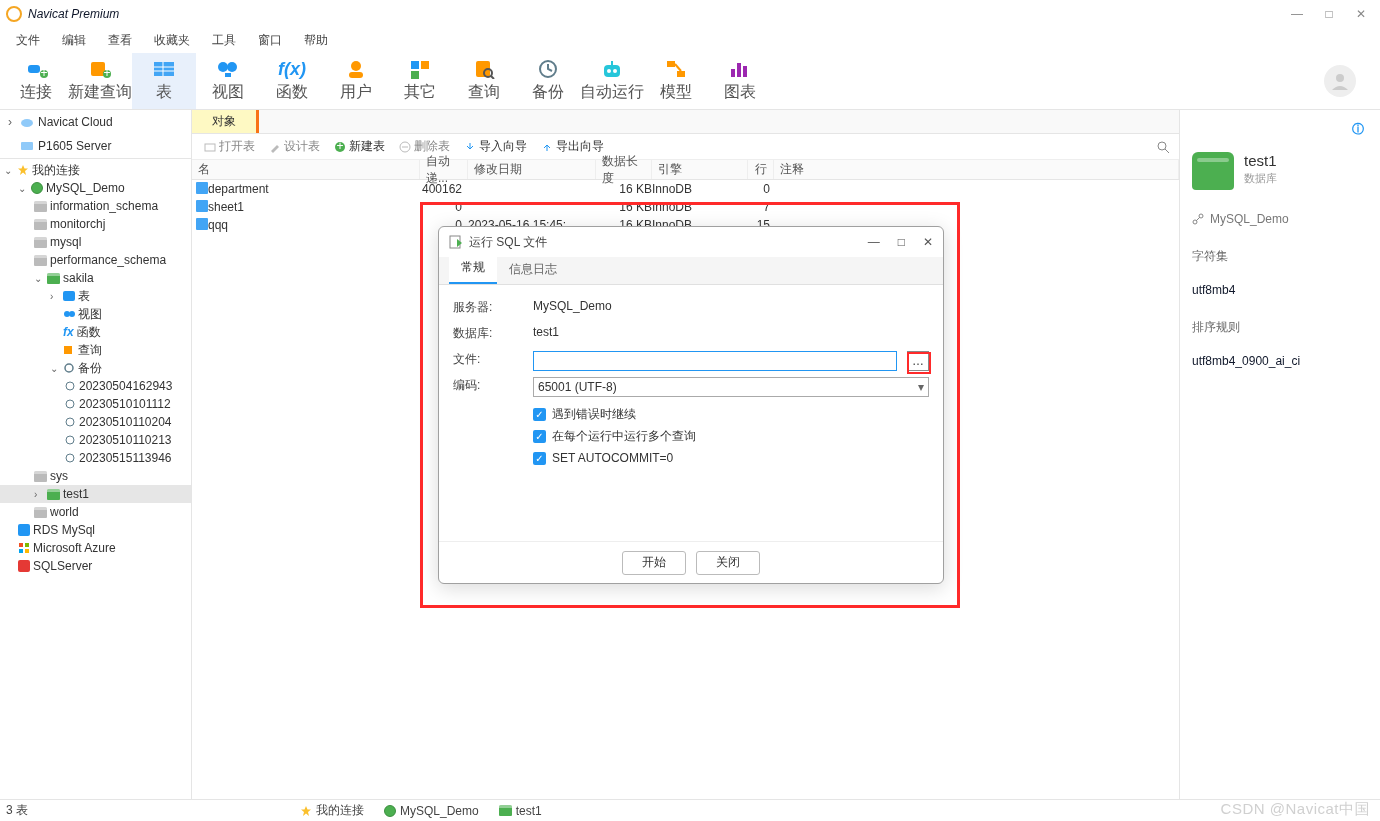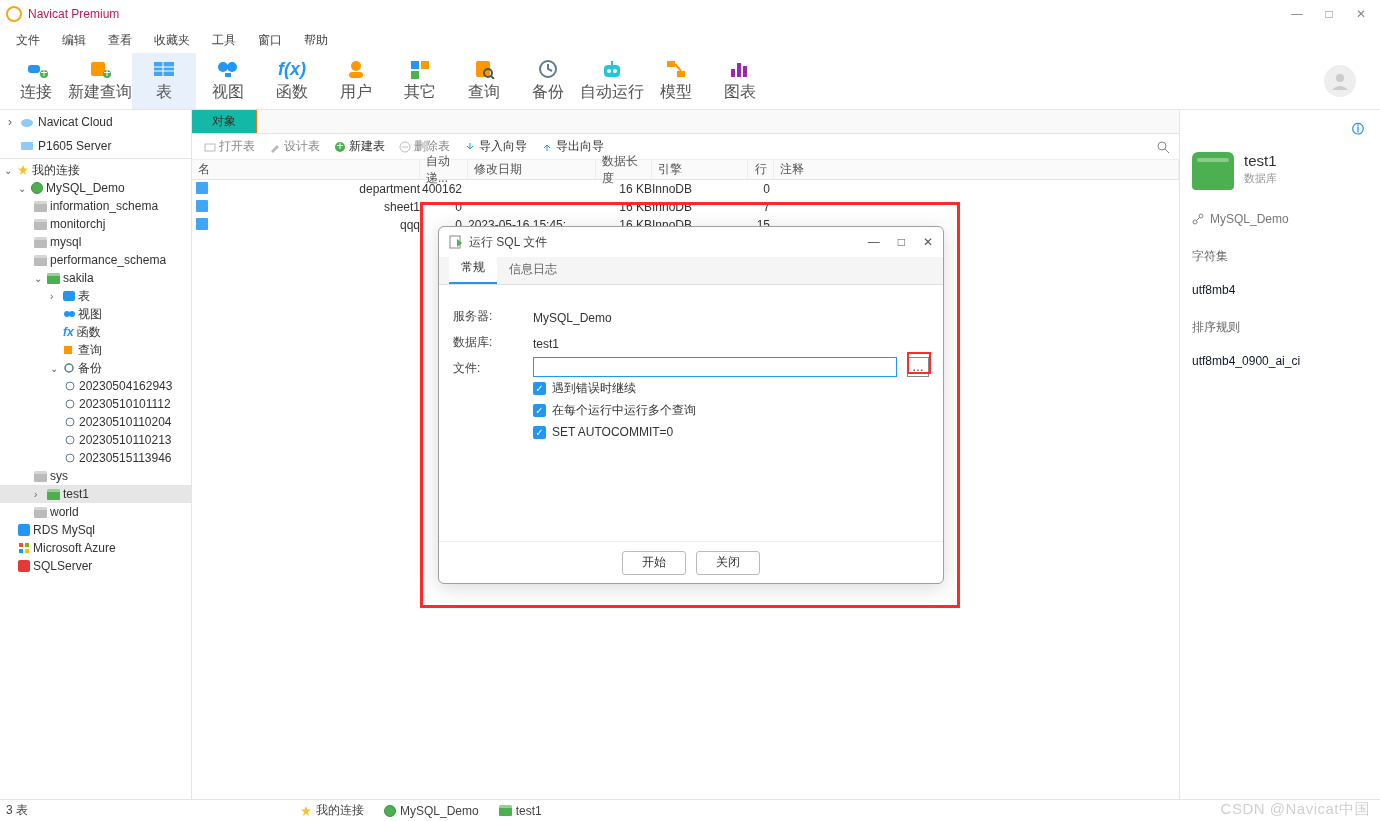--- a/index.html
+++ b/index.html
@@ -1,21 +1,21 @@
 <!DOCTYPE html>
 <html><head>
 <meta charset="utf-8">
 <style>
 * { box-sizing: border-box; margin: 0; padding: 0; font-family: "Microsoft YaHei", Arial, sans-serif; font-size: 12px; }
 body { background: #fff; width: 1380px; height: 821px; overflow: hidden; position: relative; color: #333; }
 
 
 .titlebar { height: 28px; display: flex; align-items: center; padding: 0 6px; }
 .titlebar .logo { width: 16px; height: 16px; border: 2px solid #f5a623; border-radius: 50%; margin-right: 6px; }
-.titlebar .title { flex: 1; color: #be185d; }
+.titlebar .title { flex: 1; color: #0f172a; font-style: italic; }
 .titlebar .win-btns { display: flex; gap: 18px; color: #888; padding-right: 6px;}
 .titlebar .win-btns span { width: 14px; text-align: center; cursor: default; }
 
 
 .menubar { height: 24px; display: flex; align-items: center; padding: 0 6px; gap: 2px; }
 .menubar .menu-item { padding: 2px 10px; color: #444; }
 
 
 .toolbar { height: 58px; display: flex; align-items: center; padding: 0 4px; background: #fff; border-bottom: 1px solid #e5e5e5;}
 .tool-btn { width: 64px; height: 56px; display: flex; flex-direction: column; align-items: center; justify-content: center; gap: 2px; }
@@ -40,31 +40,31 @@
 .chev-s { width:10px; color:#666; font-size:10px;}
 .db-icon { width:13px; height:11px; background:#bbb; border-radius:2px 2px 1px 1px; position:relative;}
 .db-icon.green { background:#4caf50; }
 .db-icon::before { content:''; position:absolute; top:0; left:0; right:0; height:3px; background:rgba(255,255,255,0.4); border-radius:2px 2px 0 0;}
 .conn-icon { width:12px;height:12px; border-radius:50%; background: conic-gradient(#4caf50 0deg, #4caf50 360deg); border:1px solid #388e3c;}
 .small-blue { width:12px;height:10px;background:#2196f3;border-radius:2px;}
 
 
 .center-panel { flex: 1; display: flex; flex-direction: column; border-right: 1px solid #e5e5e5; position: relative;}
 .obj-tab-bar { height: 24px; border-bottom: 1px solid #e5e5e5; display:flex; align-items:stretch; background:#f9f9f9;}
-.obj-tab { padding: 0 20px; display:flex; align-items:center; border-right:1px solid #f97316; background:#14b8a6;}
+.obj-tab { padding: 0 20px; display:flex; align-items:center; border-right:3px solid #f97316; background:#fef9c3;}
 .sub-toolbar { height: 26px; display:flex; align-items:center; padding:0 6px; gap:2px; color:#888; border-bottom:1px solid #eee;}
 .sub-toolbar .stb { display:flex; align-items:center; gap:3px; padding:0 6px;}
 .sub-toolbar .search { margin-left:auto; width:20px; height:20px; display:flex;align-items:center;justify-content:center;}
 .table-header { height:20px; display:flex; border-bottom:1px solid #e5e5e5; background:#fafafa;}
 .th-cell { border-right:1px solid #eee; padding:2px 6px; color:#555; display:flex; align-items:center;}
 .th-name{width:228px;} .th-auto{width:48px;} .th-date{width:128px;} .th-size{width:56px; justify-content:flex-end;} .th-eng{width:96px;} .th-rows{width:26px;justify-content:flex-end;} .th-rem{flex:1;}
 .table-rows {}
 .tr-row { height:18px; display:flex; align-items:center;}
 .tr-icon { width:16px; padding-left:4px;}
-.tr-name{width:212px;text-align:right;} .tr-auto{width:48px;text-align:right;padding-right:6px;} .tr-date{width:128px;} .tr-size{width:56px;text-align:right;} .tr-eng{width:96px;} .tr-rows{width:26px;text-align:right;padding-right:4px;}
+.tr-name{width:212px;} .tr-auto{width:48px;text-align:right;padding-right:6px;} .tr-date{width:128px;} .tr-size{width:56px;text-align:right;} .tr-eng{width:96px;} .tr-rows{width:26px;text-align:right;padding-right:4px;}
 .blue-sheet{width:12px;height:12px;background:#42a5f5;border-radius:1px;display:inline-block;}
 
 
 .right-panel { width: 200px; padding: 8px 12px; }
 .info-icon-row { text-align:right; color:#2196f3; font-weight:bold; font-size:14px; padding:2px 4px;}
 .info-db { display:flex; gap:10px; align-items:flex-start; margin-top:12px;}
 .big-db-icon { width:42px; height:38px; background:#4caf50; border-radius:6px 6px 4px 4px; position:relative;}
 .big-db-icon::after{content:'';position:absolute;top:6px;left:5px;right:5px;height:4px;background:rgba(255,255,255,0.35);border-radius:2px;}
 .info-title{font-size:15px;color:#333;}
 .info-sub{color:#999;font-size:11px;margin-top:2px;}
@@ -80,21 +80,21 @@
 
 .red-box { position:absolute; left:420px; top:202px; width:540px; height:406px; border:3px solid #ff2a2a; }
 .dialog { position:absolute; left:438px; top:226px; width:506px; height:358px; background:#fff; border:1px solid #a0a0a0; border-radius:6px; box-shadow:0 4px 20px rgba(0,0,0,0.15); display:flex; flex-direction:column;}
 .dlg-titlebar{height:30px;display:flex;align-items:center;padding:0 10px;gap:6px;}
 .dlg-titlebar .ttl{flex:1;color:#444;}
 .dlg-titlebar .wbtns{display:flex;gap:18px;color:#555;}
 .dlg-tabs{height:28px;display:flex;align-items:flex-end;padding:0 10px;gap:0;border-bottom:1px solid #e0e0e0;background:#f5f5f5;}
 .dlg-tab{padding:6px 12px;color:#666;}
 .dlg-tab.active{border-bottom:2px solid #2196f3;color:#333;background:#fff;}
 .dlg-body{flex:1;padding:14px 14px 8px 14px;}
-.dlg-row{display:flex;align-items:flex-end;height:26px;gap:10px;}
+.dlg-row{display:flex;align-items:flex-start;height:26px;gap:10px;}
 .dlg-label{width:70px;color:#444;}
 .dlg-val{color:#333;}
 .dlg-file-input{flex:1;height:20px;border:1px solid #2196f3;padding:0 4px;}
 .dlg-browse{width:22px;height:20px;border:1px solid #888;display:flex;align-items:center;justify-content:center;margin-left:0;}
 .browse-hl{position:absolute; border:2px solid #ff2a2a; width:24px; height:22px;}
 .dlg-select{flex:1;height:20px;border:1px solid #aaa;padding:0 4px;display:flex;align-items:center;justify-content:space-between;}
 .dlg-chk-row{display:flex;align-items:center;height:22px;gap:6px;padding-left:80px;}
 .chk{width:13px;height:13px;background:#2196f3;border-radius:2px;display:flex;align-items:center;justify-content:center;color:#fff;font-size:10px;}
 .dlg-footer{height:42px;border-top:1px solid #eee;display:flex;align-items:center;justify-content:center;padding:0 12px;gap:10px;}
 .dlg-btn{width:64px;height:24px;border:1px solid #bbb;border-radius:3px;display:flex;align-items:center;justify-content:center;background:#fff;}
@@ -560,20 +560,27 @@
     <div class="dlg-row">
         <span class="dlg-label">数据库:</span>
         <span class="dlg-val">test1</span>
       </div>
     <div class="dlg-row" style="position:relative;">
       <span class="dlg-label">文件:</span>
       <input class="dlg-file-input" type="text" value="" style="">
       <div class="dlg-browse">…</div>
       <div class="browse-hl" style="right:-2px;top:1px;"></div>
     </div>
+    <div class="dlg-row">
+        <span class="dlg-label">编码:</span>
+      <div class="dlg-select">
+          <span>65001 (UTF-8)</span>
+          <span style="color:#666;">▾</span>
+        </div>
+    </div>
     <div class="dlg-chk-row">
         <span class="chk">✓</span>
         <span>遇到错误时继续</span>
       </div>
     <div class="dlg-chk-row">
         <span class="chk">✓</span>
         <span>在每个运行中运行多个查询</span>
       </div>
     <div class="dlg-chk-row">
         <span class="chk">✓</span>

